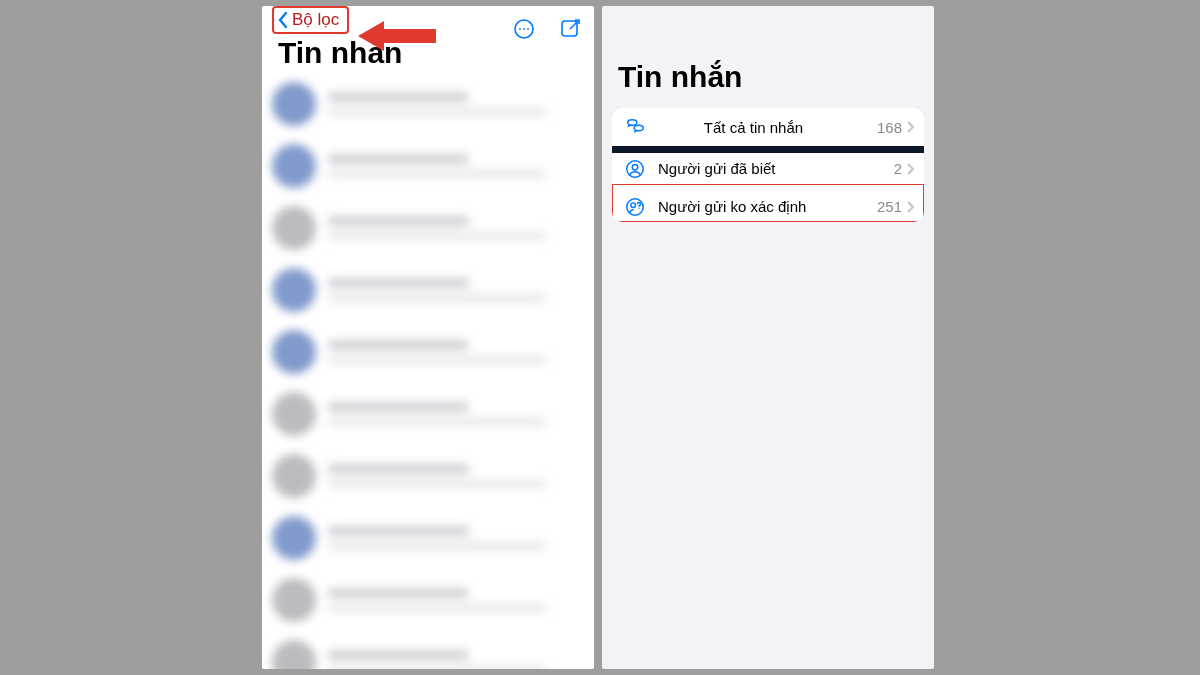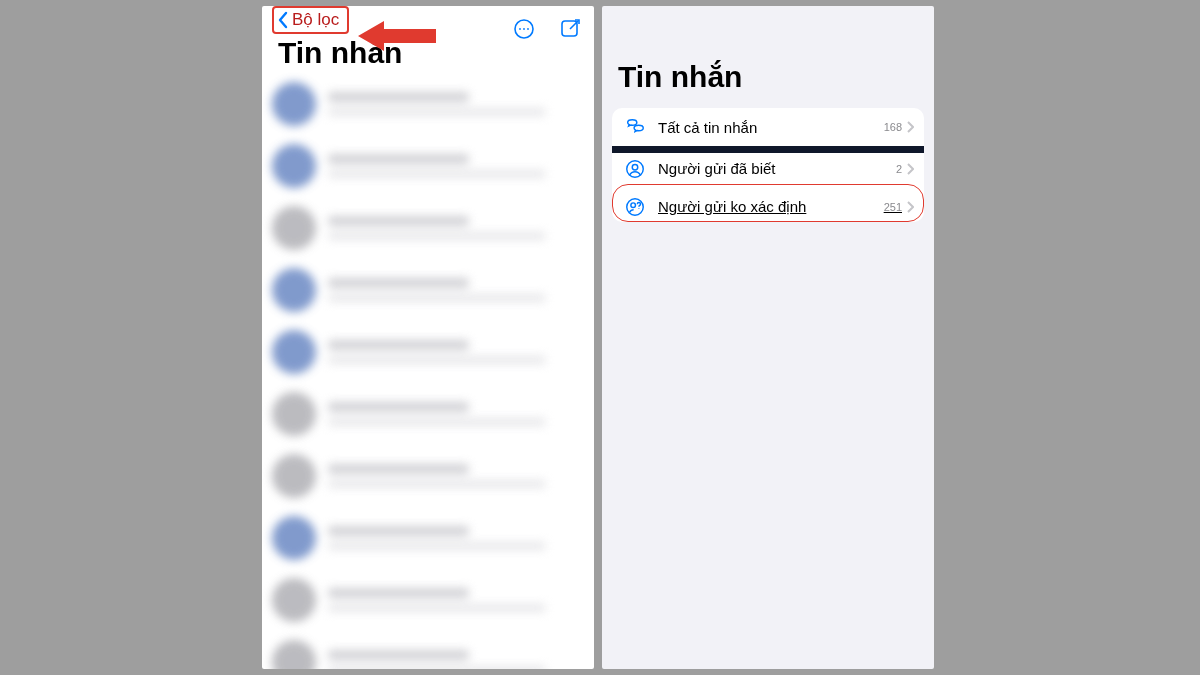--- a/index.html
+++ b/index.html
@@ -126,45 +126,44 @@
   }
   .filter-row {
     display: flex;
     align-items: center;
     height: 38px;
     padding: 0 10px 0 12px;
     border-top: 7px solid #0f172a;
     cursor: pointer;
     position: relative;
   }
-  .filter-row:first-child { border-top: none; }
+  .filter-row:first-child { border-top: none; text-align: center; }
   .filter-row.highlight {
     outline: 1.5px solid #e03a2f;
     outline-offset: -1px;
-    border-radius: 16px;
+    border-radius: 0;
     z-index: 2;
     border-top-color: transparent;
-    text-decoration: underline;
   }
   .ficon {
     width: 22px;
     height: 22px;
     margin-right: 12px;
     flex: 0 0 22px;
     stroke: #007aff;
     fill: none;
     stroke-width: 1.6;
   }
   .flabel {
     flex: 1;
     font-size: 15px;
     color: #000;
   }
   .fcount {
-    font-size: 11px;
+    font-size: 15px;
     color: #8a8a8e;
     margin-right: 4px;
     margin-left: 28px;
   }
   .chev {
     width: 8px;
     height: 12px;
     stroke: #c5c5c9;
     fill: none;
     stroke-width: 2;

